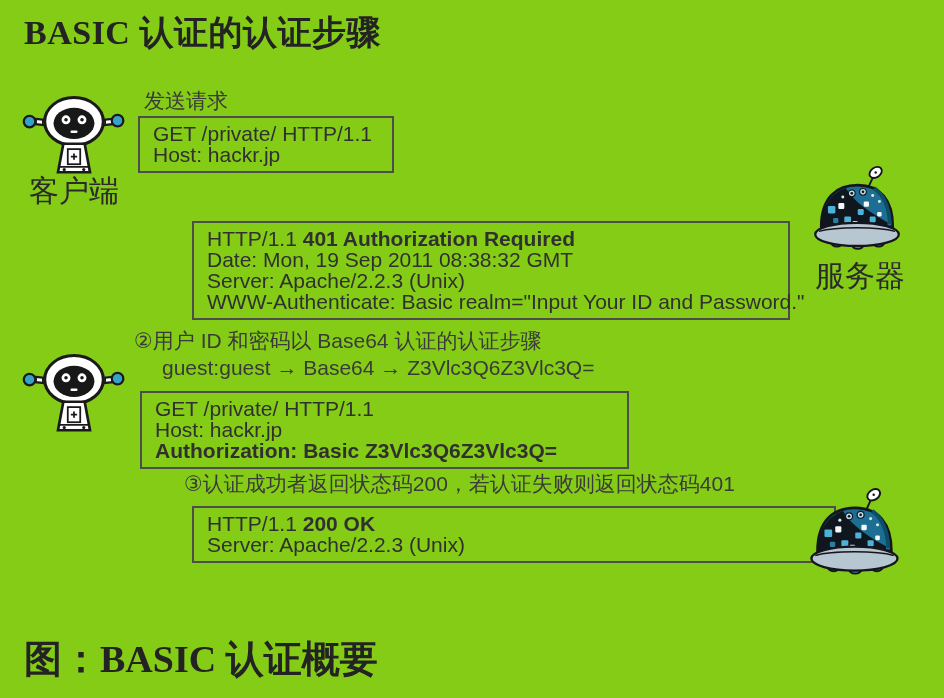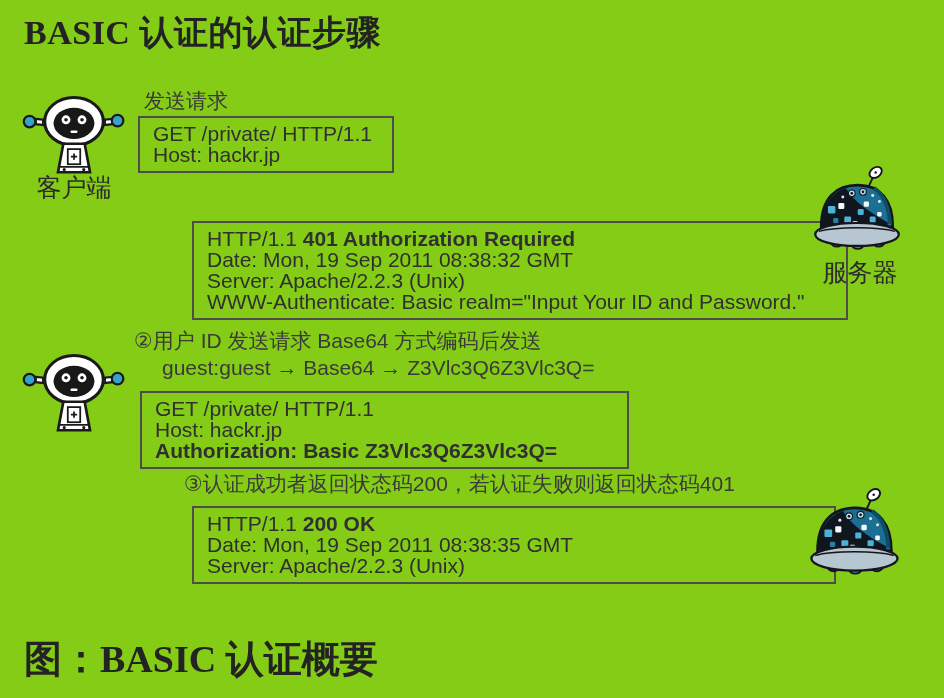--- a/index.html
+++ b/index.html
@@ -36,21 +36,21 @@
 
   .flow-label {
     position: absolute;
     font-size: 21px;
     color: #3a3a3a;
     white-space: nowrap;
   }
 
   .actor-label {
     position: absolute;
-    font-size: 25px;
+    font-size: 30px;
     color: #2b2b2b;
     text-align: center;
   }
 
   .http-box {
     position: absolute;
     box-sizing: border-box;
     border: 2px solid #4d4d4d;
     padding: 5px 13px 6px 13px;
     font-size: 21px;
@@ -146,50 +146,49 @@
   <div class="actor-label" style="left:16px; top:171px; width:116px;">客户端</div>
 
   <div class="flow-label" style="left:144px; top:87px;">发送请求</div>
 
   <div class="http-box" style="left:138px; top:116px; width:256px;">
     <div>GET /private/ HTTP/1.1</div>
     <div>Host: hackr.jp</div>
   </div>
 
 
-  <div class="http-box" style="left:192px; top:221px; width:656px;">
+  <div class="http-box" style="left:192px; top:221px; width:598px;">
     <div><span>HTTP/1.1 </span><span class="b">401 Authorization Required</span></div>
     <div>Date: Mon, 19 Sep 2011 08:38:32 GMT</div>
     <div>Server: Apache/2.2.3 (Unix)</div>
     <div>WWW-Authenticate: Basic realm="Input Your ID and Password."</div>
   </div>
 
   <svg class="bot" style="left:810px; top:164px;" width="97" height="93" viewBox="0 0 130 124">
     <use href="#server-bot"></use>
   </svg>
   <div class="actor-label" style="left:812px; top:256px; width:96px;">服务器</div>
 
-  <div class="flow-label" style="left:134px; top:327px;">②用户 ID 发送请求 Base64 方式编码后发送</div>
+  <div class="flow-label" style="left:134px; top:327px;">②用户 ID 和密码以 Base64 认证的认证步骤</div>
   <div class="flow-label" style="left:162px; top:356px;">guest:guest → Base64 → Z3Vlc3Q6Z3Vlc3Q=</div>
 
   <svg class="bot" style="left:16px; top:352px;" width="116" height="80" viewBox="0 0 130 90">
     <use href="#client-bot"></use>
   </svg>
 
   <div class="http-box" style="left:140px; top:391px; width:489px;">
     <div>GET /private/ HTTP/1.1</div>
     <div>Host: hackr.jp</div>
     <div class="b">Authorization: Basic Z3Vlc3Q6Z3Vlc3Q=</div>
   </div>
 
   <div class="flow-label" style="left:184px; top:470px;">③认证成功者返回状态码200，若认证失败则返回状态码401</div>
 
   <div class="http-box" style="left:192px; top:506px; width:644px;">
     <div><span>HTTP/1.1 </span><span class="b">200 OK</span></div>
-    <div>Date: Mon, 19 Sep 2011 08:38:35 GMT</div>
     <div>Server: Apache/2.2.3 (Unix)</div>
   </div>
 
   <svg class="bot" style="left:806px; top:486px;" width="100" height="96" viewBox="0 0 130 124">
     <use href="#server-bot"></use>
   </svg>
 
   <h2 class="page-caption">图：BASIC 认证概要</h2>
 
 </div>

